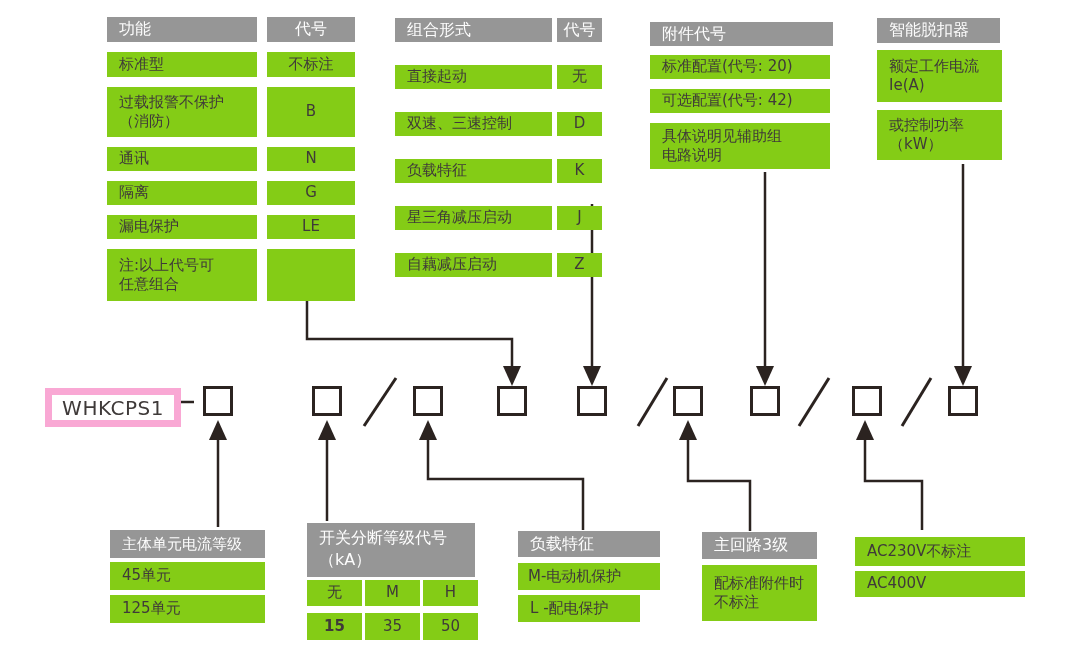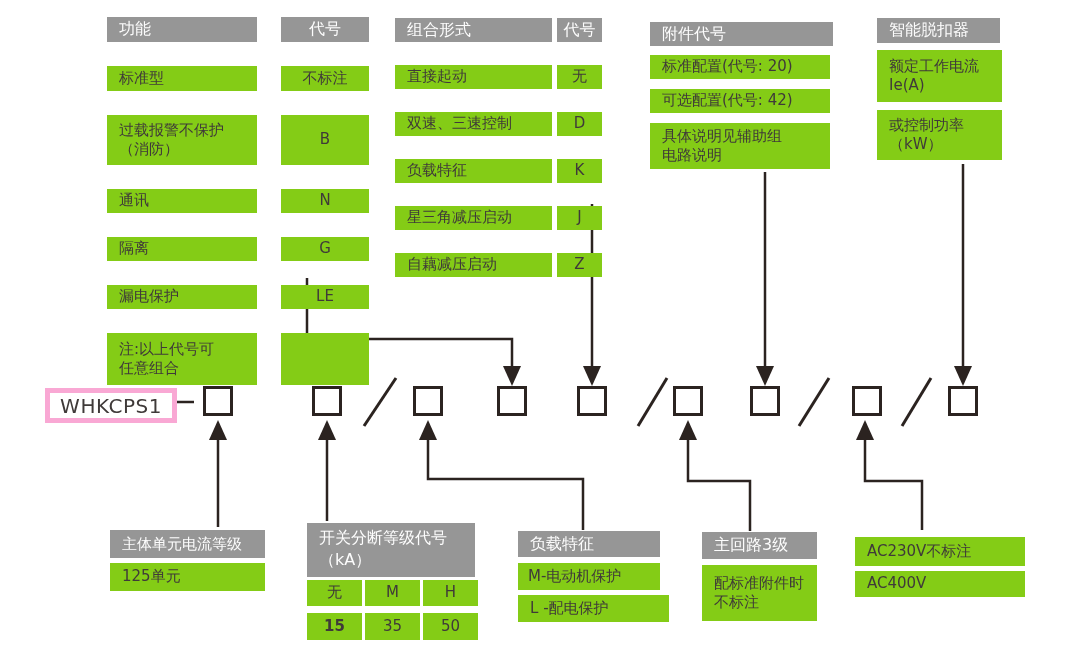--- a/index.html
+++ b/index.html
@@ -25,21 +25,21 @@
 
   .stack { position:absolute; }
   .stack > div { box-sizing:border-box; }
 
   .codebox {
     position:absolute; width:24px; height:24px;
     border:3px solid #2b2320; background:#ffffff;
   }
   .modelbox {
     position:absolute; left:45px; top:388px; width:122px; height:25px;
-    border:5px solid #f9a8d4; background:#ffffff;
+    border:7px solid #f9a8d4; background:#ffffff;
     display:flex; align-items:center; justify-content:center;
     font-size:20px; color:#3f3a39; letter-spacing:0.5px;
   }
 </style>
 </head>
 <body>
 
 <div class="canvas">
 
   <svg class="connectors" viewBox="0 0 1079 653" xmlns="http://www.w3.org/2000/svg">
@@ -72,21 +72,21 @@
       <polygon points="954,366 972,366 963,386"></polygon>
 
       <polygon points="209,440 227,440 218,420"></polygon>
       <polygon points="318,440 336,440 327,420"></polygon>
       <polygon points="419,440 437,440 428,420"></polygon>
       <polygon points="679,440 697,440 688,420"></polygon>
       <polygon points="856,440 874,440 865,420"></polygon>
     </g>
   </svg>
 
-  <div class="tbl" style="left:107px; top:17px; grid-template-columns:150px 88px; grid-template-rows:25px 25px 50px 24px 24px 24px 52px; gap:24px;">
+  <div class="tbl" style="left:107px; top:17px; grid-template-columns:150px 88px; grid-template-rows:25px 25px 50px 24px 24px 24px 52px; gap:10px;">
     <div class="hd">功能</div>
     <div class="hd code">代号</div>
     <div class="cell">标准型</div>
     <div class="cell code">不标注</div>
     <div class="cell">过载报警不保护
 （消防）</div>
     <div class="cell code">B</div>
     <div class="cell">通讯</div>
     <div class="cell code">N</div>
     <div class="cell">隔离</div>
@@ -135,40 +135,41 @@
   <div class="codebox" style="left:413px; top:386px;"></div>
   <div class="codebox" style="left:497px; top:386px;"></div>
   <div class="codebox" style="left:577px; top:386px;"></div>
   <div class="codebox" style="left:673px; top:386px;"></div>
   <div class="codebox" style="left:750px; top:386px;"></div>
   <div class="codebox" style="left:852px; top:386px;"></div>
   <div class="codebox" style="left:948px; top:386px;"></div>
 
   <div class="stack" style="left:110px; top:530px;">
     <div class="hd" style="width:155px; height:28px; font-size:15px;">主体单元电流等级</div>
+    <div class="cell" style="width:155px; height:28px; margin-top:4px;">45单元</div>
     <div class="cell" style="width:155px; height:28px; margin-top:5px;">125单元</div>
   </div>
 
   <div class="stack" style="left:307px; top:523px;">
     <div class="hd" style="width:168px; height:54px; align-items:flex-start; padding-top:4px;">开关分断等级代号
 （kA）</div>
     <div style="display:grid; grid-template-columns:55px 55px 55px; grid-template-rows:26px 27px; gap:7px 3px; margin-top:3px;">
       <div class="cell code">无</div>
       <div class="cell code">M</div>
       <div class="cell code">H</div>
       <div class="cell code b">15</div>
       <div class="cell code">35</div>
       <div class="cell code">50</div>
     </div>
   </div>
 
   <div class="stack" style="left:518px; top:531px;">
     <div class="hd" style="width:142px; height:26px;">负载特征</div>
     <div class="cell" style="width:142px; height:27px; margin-top:6px;padding-left:10px;">M-电动机保护</div>
-    <div class="cell" style="width:151px; height:27px; margin-top:5px;">L -配电保护</div>
+    <div class="cell" style="width:122px; height:27px; margin-top:5px;">L -配电保护</div>
   </div>
 
   <div class="stack" style="left:702px; top:532px;">
     <div class="hd" style="width:115px; height:27px;">主回路3级</div>
     <div class="cell" style="width:115px; height:56px; margin-top:6px;">配标准附件时
 不标注</div>
   </div>
 
   <div class="stack" style="left:855px; top:531px;">
     <div class="cell" style="width:170px; height:29px; margin-top:6px;">AC230V不标注</div>

